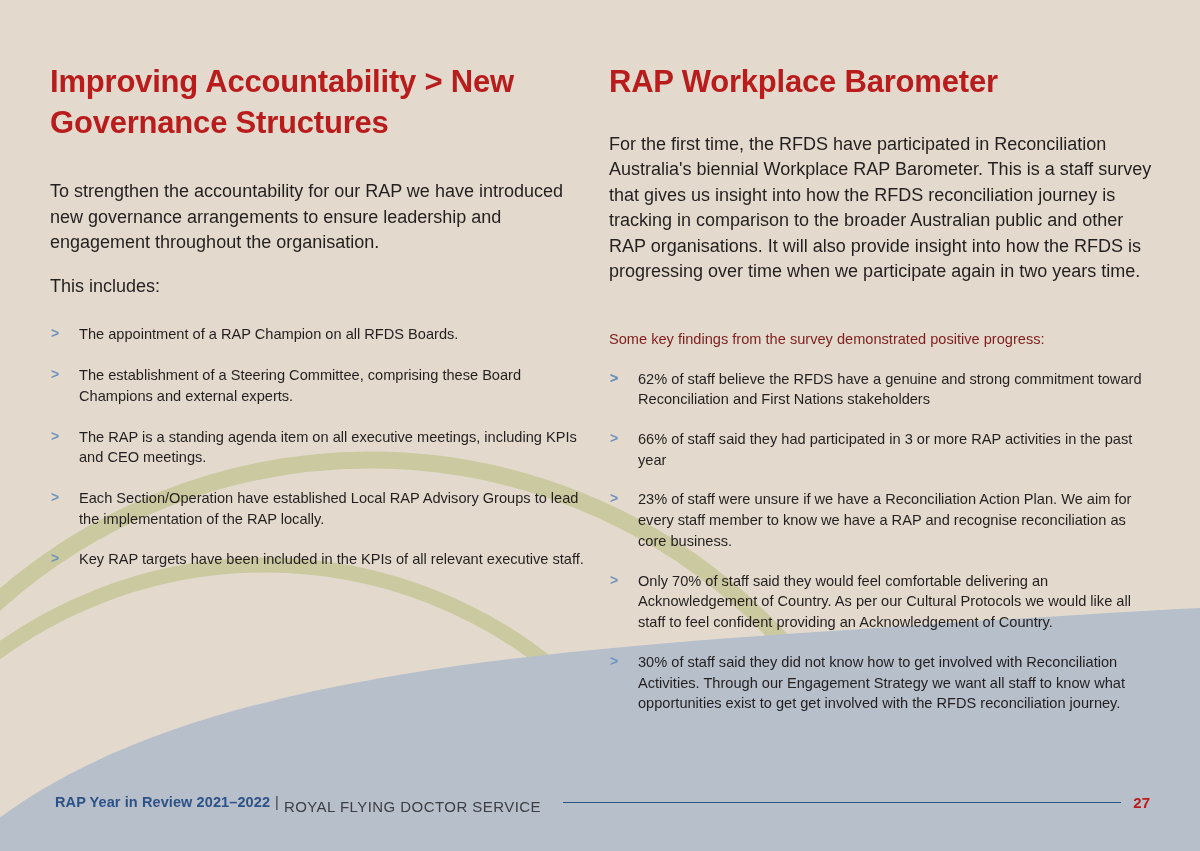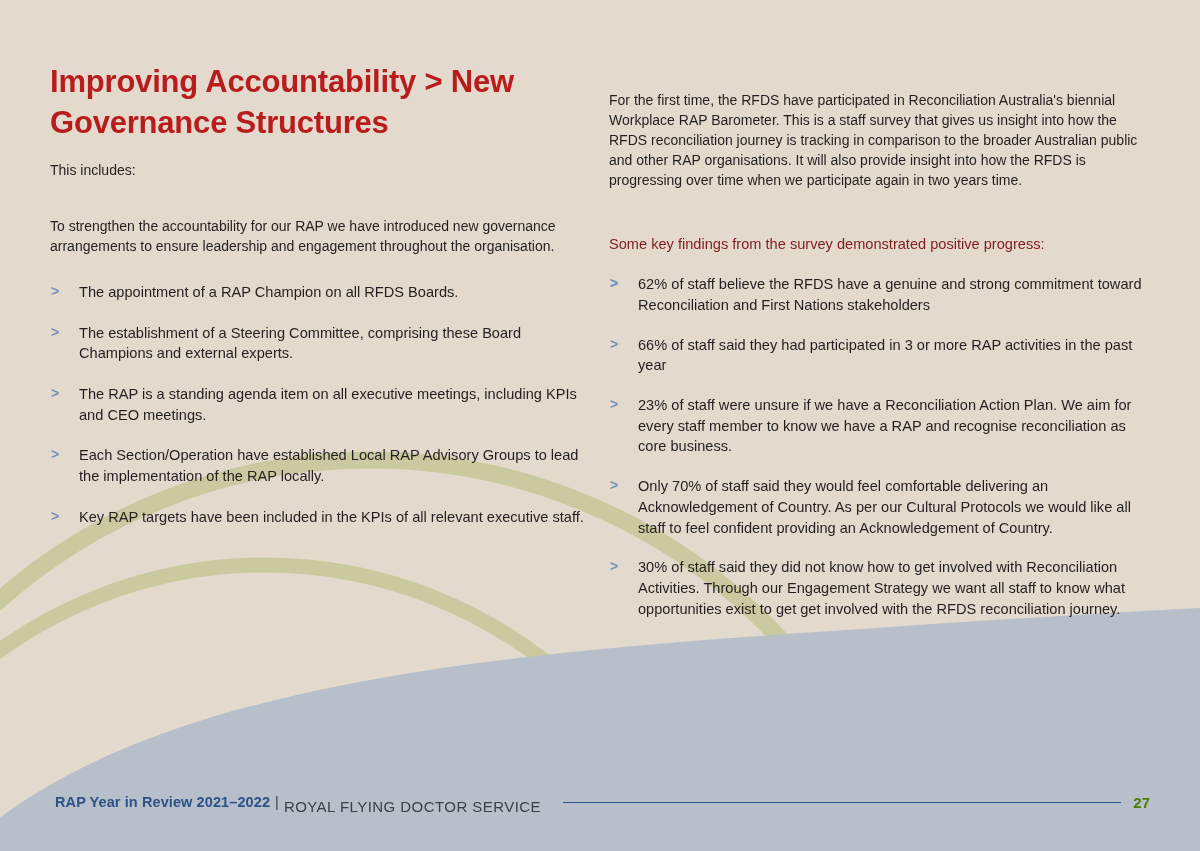--- a/index.html
+++ b/index.html
@@ -44,21 +44,21 @@
     color: #b91c1c;
     font-size: 31px;
     font-weight: bold;
     line-height: 1.31;
     letter-spacing: -0.2px;
     margin: 0 0 0 0;
   }
 
   .intro-para {
     color: #231f20;
-    font-size: 14px;
+    font-size: 18px;
     line-height: 1.42;
     margin: 0;
   }
   #col-left .intro-para  { margin-top: 36px; }
   #col-left .intro-para2 { margin-top: 18px; }
   #col-right .intro-para { margin-top: 29px; }
 
   .lead-in {
     color: #7f1d1d;
     font-size: 14.6px;
@@ -136,21 +136,21 @@
     letter-spacing: 0.45px;
     margin-top: 8px;
   }
   #footer-rule {
     flex: 1 1 auto;
     height: 0;
     border-top: 1.6px solid #2d5288;
     margin: 0 12px 0 22px;
   }
   #footer-page {
-    color: #4d7c0f;
+    color: #b91c1c;
     font-size: 15px;
     font-weight: bold;
     white-space: nowrap;
   }
 </style>
 </head>
 <body>
 
 <div id="page">
 
@@ -168,23 +168,23 @@
 
       <path d="M -40 851 C 120 700 420 660 760 636 C 960 622 1110 612 1240 606 L 1240 860 L -40 860 Z" fill="#b6bfca"></path>
     </g>
   </svg>
 
   <div id="content">
 
     <div class="column" id="col-left">
       <h1 class="col-heading">Improving Accountability &gt; New Governance Structures</h1>
 
+      <p class="intro-para">To strengthen the accountability for our RAP we have introduced new governance arrangements to ensure leadership and engagement throughout the organisation.</p>
+
       <p class="intro-para intro-para2">This includes:</p>
-
-      <p class="intro-para">To strengthen the accountability for our RAP we have introduced new governance arrangements to ensure leadership and engagement throughout the organisation.</p>
 
       <ul class="bullets" id="left-bullets">
         <li>
           <span class="chev">&gt;</span>
           <span>The appointment of a RAP Champion on all RFDS Boards.</span>
         </li>
         <li>
           <span class="chev">&gt;</span>
           <span>The establishment of a Steering Committee, comprising these Board Champions and external experts.</span>
         </li>
@@ -197,20 +197,21 @@
           <span>Each Section/Operation have established Local RAP Advisory Groups to lead the implementation of the RAP locally.</span>
         </li>
         <li>
           <span class="chev">&gt;</span>
           <span>Key RAP targets have been included in the KPIs of all relevant executive staff.</span>
         </li>
       </ul>
     </div>
 
     <div class="column" id="col-right">
+      <h1 class="col-heading">RAP Workplace Barometer</h1>
 
       <p class="intro-para">For the first time, the RFDS have participated in Reconciliation Australia's biennial Workplace RAP Barometer. This is a staff survey that gives us insight into how the RFDS reconciliation journey is tracking in comparison to the broader Australian public and other RAP organisations. It will also provide insight into how the RFDS is progressing over time when we participate again in two years time.</p>
 
       <p class="lead-in" id="right-lead-1">Some key findings from the survey demonstrated positive progress:</p>
 
       <ul class="bullets" id="right-bullets-a">
         <li>
           <span class="chev">&gt;</span>
         </li>
         <li>

